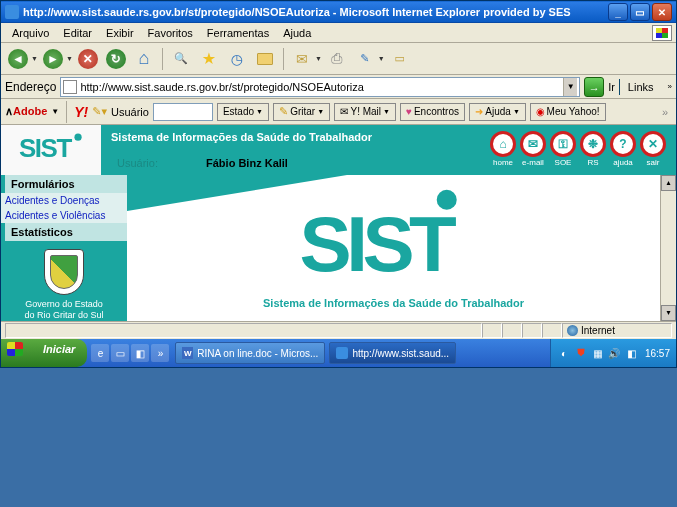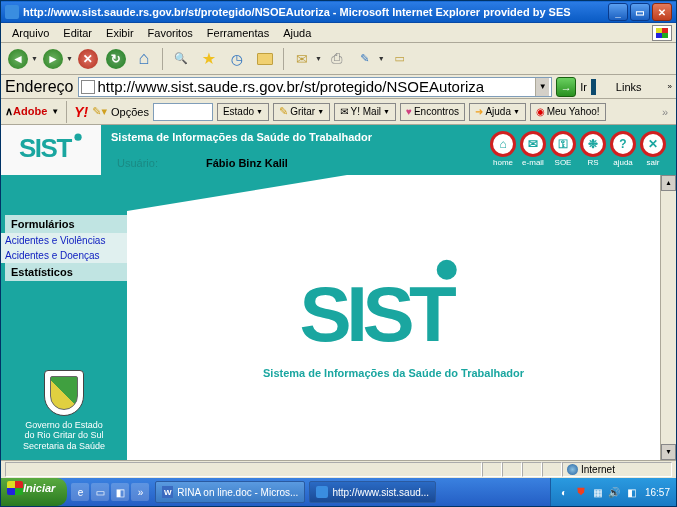--- a/index.html
+++ b/index.html
@@ -1,18 +1,18 @@
 <!DOCTYPE html>
 <html><head>
 <meta charset="utf-8">
 <style>
   * { box-sizing: border-box; margin: 0; padding: 0; }
   body { font-family: Tahoma, Arial, sans-serif; font-size: 11px; background: #3a6ea5; width: 677px; height: 507px; overflow: hidden; }
   
-  .window { width: 677px; height: 507px; display: flex; flex-direction: column; background: #ece9d8; border: 1px solid #003366; }
+  .window { width: 677px; height: 368px; display: flex; flex-direction: column; background: #ece9d8; border: 1px solid #003366; }
   
   .titlebar { height: 22px; background: linear-gradient(to bottom, #0a5bc4, #2a7be4 5%, #0a5bc4 95%, #053a8a); color: white; display: flex; align-items: center; padding: 0 4px; font-weight: bold; font-size: 11px; }
   .titlebar .ie-icon { width: 14px; height: 14px; background: #3a8de0; border-radius: 2px; margin-right: 4px; display:inline-block; }
   .titlebar .title-text { flex: 1; white-space: nowrap; overflow: hidden; }
   .title-controls { display: flex; gap: 2px; }
   .title-btn { width: 20px; height: 18px; background: linear-gradient(#5a9ff0,#1a5fc0); border: 1px solid #0a3a8a; border-radius: 3px; color: white; font-size: 10px; display:flex; align-items:center; justify-content:center; cursor:pointer; }
   .title-btn.close { background: linear-gradient(#e47a5a,#c04020); border-color:#8a2a10; }
 
   .menubar { height: 20px; display: flex; align-items: center; padding: 0 4px; background: #ece9d8; border-bottom: 1px solid #aca899; }
   .menubar span { padding: 2px 7px; cursor: default; }
@@ -29,27 +29,27 @@
   .home-i { color:#3a7ac0; font-size:18px; }
   .sep { width:1px; height:22px; background:#aca899; margin:0 3px; }
   .star { color:#f0c020; font-size:16px; }
   .clock { color:#3a7ac0; font-size:14px; }
   .folder-i { width:16px; height:12px; background:#f0d070; border:1px solid #c0a040; border-radius:1px; }
   .mail-i { color:#c0a040; font-size:14px; }
   .print-i { color:#888; font-size:14px; }
   .dd { font-size:7px; color:#333; margin-left:-2px; }
 
   .addressbar { height: 24px; display:flex; align-items:center; padding:2px 4px; background:#ece9d8; border-bottom: 1px solid #aca899; gap:4px; }
-  .addressbar label { font-size:16px; }
+  .addressbar label { font-size:12px; }
   .addr-input { flex:1; display:flex; align-items:center; border:1px solid #7f9db9; background:white; height:20px; padding:0 2px; }
-  .addr-input input { flex:1; border:none; outline:none; font-size:15px; }
+  .addr-input input { flex:1; border:none; outline:none; font-size:11px; }
   .addr-input .page-ico { width:14px; height:14px; background:#fff; border:1px solid #888; margin-right:3px; }
   .addr-input .dd-btn { width:14px; background:#d4d0c8; border-left:1px solid #aca899; text-align:center; font-size:8px; cursor:pointer; height:100%; line-height:18px; }
   .go-btn { width:20px; height:20px; background:linear-gradient(#6ad060,#2a9020); border:1px solid #1a6010; border-radius:3px; color:white; display:flex;align-items:center;justify-content:center; cursor:pointer; }
-  .links-lbl { padding:2px 20px; border-left:5px solid #0c4a6e; }
+  .links-lbl { padding:2px 8px; border-left:1px solid #0c4a6e; }
 
   .yahoobar { height: 26px; display:flex; align-items:center; padding:2px 4px; background:#ece9d8; border-bottom: 1px solid #aca899; gap:4px; font-size:11px; }
   .adobe { color:#c00; font-weight:bold; }
   .ybold { color:#d00; font-weight:bold; font-size:14px; font-style:italic; }
   .pencil { color:#d0a020; font-size:11px; }
   .yinp { border:1px solid #7f9db9; height:18px; width:60px; }
   .ybtn { height:18px; border:1px solid #888; background:#ece9d8; padding:0 5px; display:flex; align-items:center; cursor:pointer; font-size:10px; gap:2px; }
   .ybtn .dd2 { font-size:7px; }
   .chev { color:#888; margin-left:auto; padding:0 4px; }
 
@@ -85,21 +85,21 @@
 
   .vscroll { width:16px; background:#ece9d8; border-left:1px solid #aca899; display:flex; flex-direction:column; }
   .sbtn { height:16px; background:#d4d0c8; border:1px solid #888; font-size:8px; text-align:center; line-height:14px; cursor:pointer; }
   .strack { flex:1; }
 
   .statusbar { height:18px; background:#ece9d8; border-top:1px solid #aca899; display:flex; align-items:center; font-size:10px; padding:0 4px; }
   .status-cell { border:1px inset #fff; height:15px; padding:0 4px; display:flex; align-items:center; gap:3px; }
   .globe { width:11px; height:11px; border-radius:50%; background:radial-gradient(#8ac0e0,#2060a0); }
 
   .taskbar { height:28px; background:linear-gradient(#3a81e0,#245ec4); display:flex; align-items:center; padding:0; font-size:11px; color:white; }
-  .start { height:28px; padding:0 12px 8px 6px; background:linear-gradient(#5aaa40,#2a7a20); display:flex; align-items:center; gap:0; font-weight:bold; border-radius:0 10px 10px 0; cursor:pointer; font-style:italic; }
+  .start { height:28px; padding:0 12px 8px 6px; background:linear-gradient(#5aaa40,#2a7a20); display:flex; align-items:center; gap:20px; font-weight:bold; border-radius:0 10px 10px 0; cursor:pointer; font-style:italic; }
   .start-ico { width:16px; height:14px; background:conic-gradient(#d22 0 25%,#2a2 0 50%,#22d 0 75%,#dd2 0 100%); border-radius:2px; }
   .ql { display:flex; gap:2px; margin:0 4px; }
   .ql-i { width:18px; height:18px; background:rgba(255,255,255,0.2); border-radius:2px; display:flex;align-items:center;justify-content:center; cursor:pointer; font-size:10px; }
   .task { height:22px; background:linear-gradient(#5a9ae0,#3a7ac4); border:1px solid #2a5aa0; border-radius:2px; padding:0 6px; display:flex; align-items:center; gap:4px; margin:0 2px; cursor:pointer; max-width:150px; overflow:hidden; white-space:nowrap; font-size:10px; }
   .task.active { background:linear-gradient(#2a6ac4,#1a4a94); }
   .tray { margin-left:auto; height:28px; background:linear-gradient(#2a9ae0,#1a7ac4); display:flex; align-items:center; padding:0 6px; gap:3px; border-left:1px solid #1a5aa0; }
   .tray-i { width:14px; height:14px; display:flex;align-items:center;justify-content:center; font-size:10px; }
   .clock-t { font-size:10px; margin-left:3px; }
 
   .sist-text { fill:#1aa6a0; font-family:Arial; font-weight:900; }
@@ -189,21 +189,21 @@
     <span class="links-lbl">Links</span>
     <span style="font-size:8px;padding-left:2px">»</span>
   </div>
 
   <div class="yahoobar">
     <span><span style="color:#000;font-weight:bold">∧</span><span class="adobe">Adobe</span></span>
     <span style="font-size:8px">▼</span>
     <div class="sep"></div>
     <span class="ybold">Y!</span>
     <span class="pencil">✎▾</span>
-    <span>Opções</span>
+    <span>Usuário</span>
     <input class="yinp" style="">
     <div class="ybtn">
         <span>Estado</span>
         <span class="dd2">▼</span>
       </div>
     <div class="ybtn">
         <span class="pencil">✎</span>
         <span>Gritar</span>
         <span class="dd2">▼</span>
       </div>
@@ -268,22 +268,22 @@
               <div class="cn-label">sair</div>
             </div>
         </div>
       </div>
     </div>
 
     <div class="body-row">
       <div class="sidebar">
         <div style="height:40px"></div>
         <div class="side-sec">Formulários</div>
+        <div class="side-link">Acidentes e Doenças</div>
         <div class="side-link">Acidentes e Violências</div>
-        <div class="side-link">Acidentes e Doenças</div>
         <div class="side-sec">Estatísticos</div>
         <div class="side-fill"></div>
         <div class="gov-block">
           <div class="gov-shield">
               <div class="gov-shield-inner"></div>
             </div>
           <div>Governo do Estado</div>
           <div>do Rio Gritar do Sul</div>
           <div>Secretaria da Saúde</div>
         </div>

